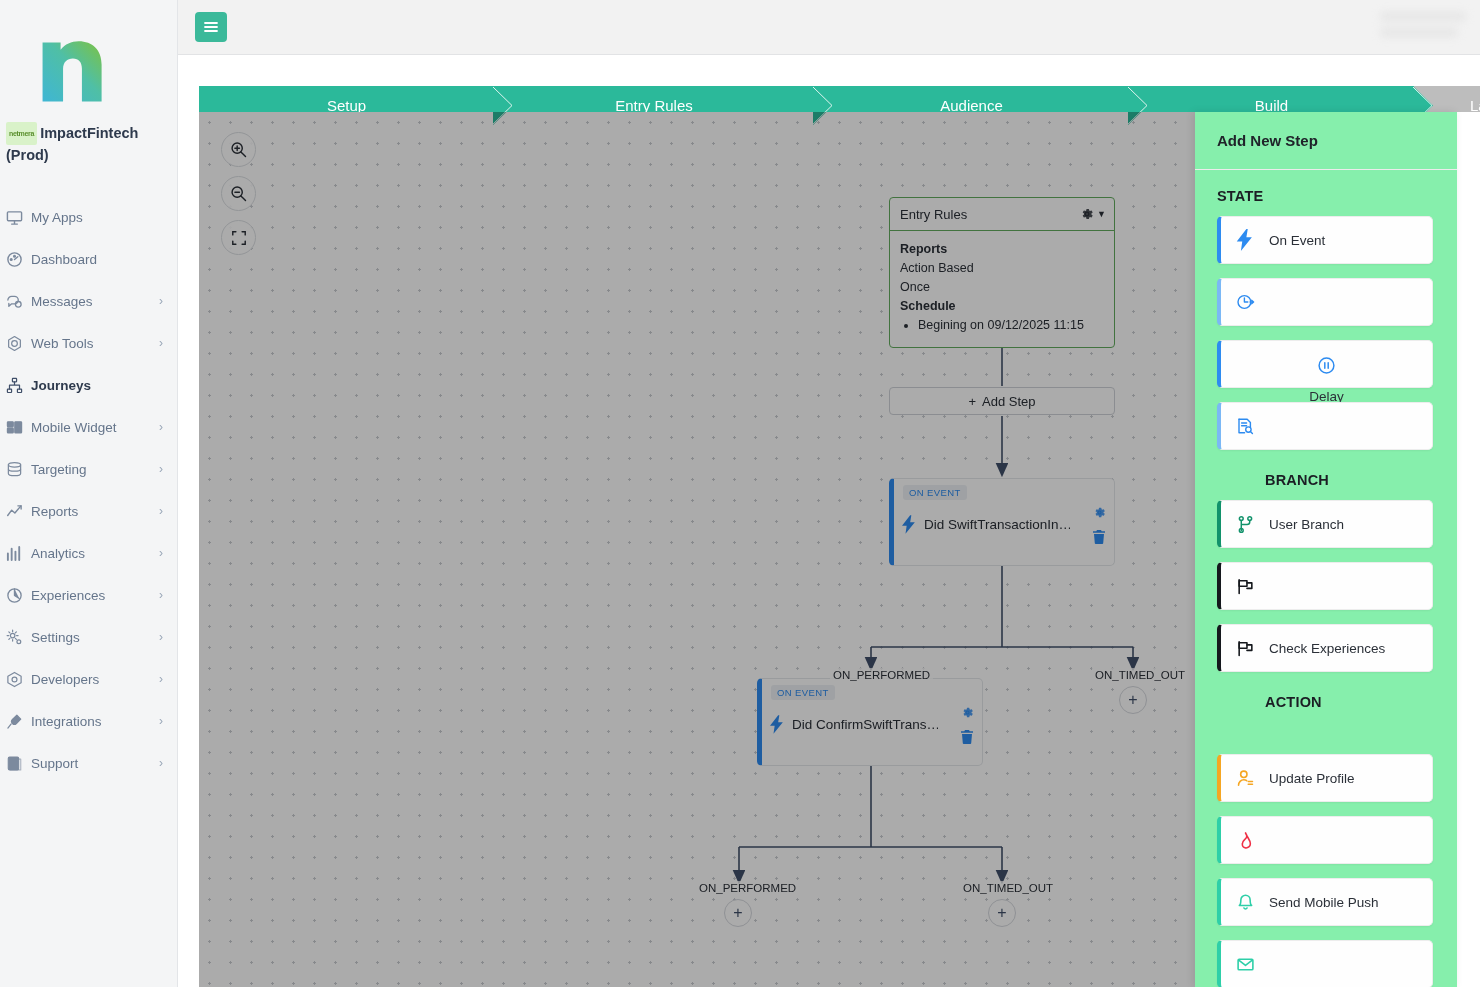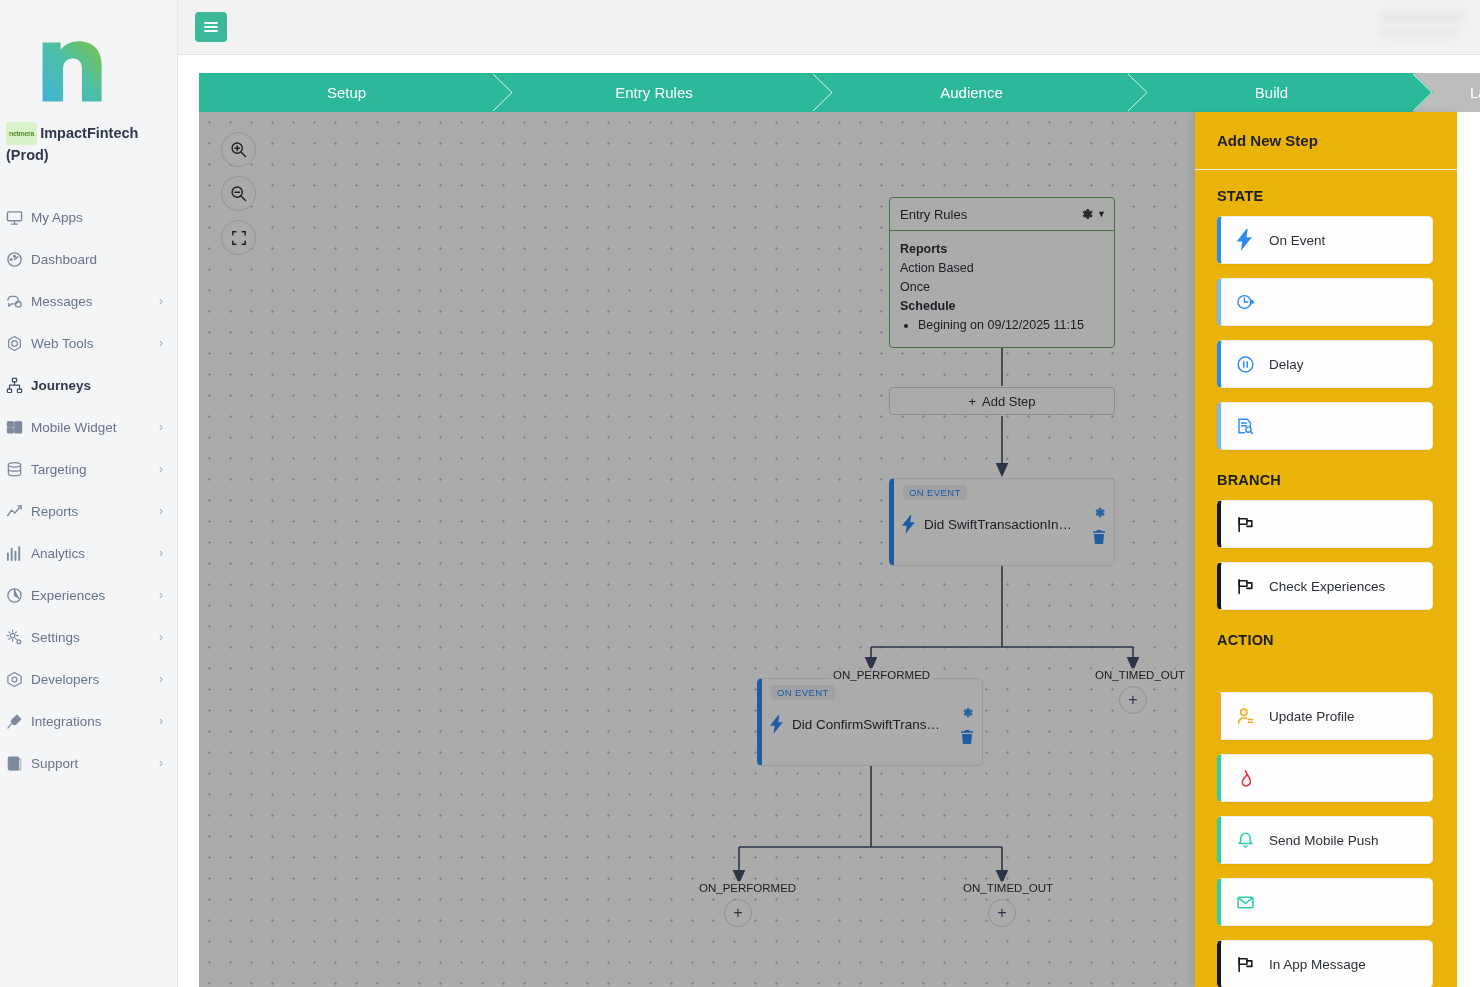--- a/index.html
+++ b/index.html
@@ -89,20 +89,21 @@
     width: 1281px; height: 39px;
     display: flex;
   }
   .step {
     position: relative;
     height: 39px;
     display: flex; align-items: center; justify-content: center;
     color: #ffffff; font-size: 15px;
     background: #2bb99a;
     cursor: pointer;
+    margin-top: 13px;
   }
   .step.s1 { width: 295px; }
   .step.s2 { width: 320px; }
   .step.s3 { width: 315px; }
   .step.s4 { width: 285px; }
   .step.s5 { width: 66px; background: #bdbdbd; justify-content: flex-start; padding-left: 56px; }
   .step .lbl { position: relative; z-index: 3; }
   .step .arrow {
     position: absolute; right: -19px; top: 0;
     width: 20px; height: 39px; z-index: 4;
@@ -209,35 +210,35 @@
     width: 28px; height: 28px; border-radius: 50%;
     background: #fff; border: 1px solid #d6d9de;
     display: flex; align-items: center; justify-content: center;
     font-size: 16px; color: #41506a; cursor: pointer;
   }
 
   
   .panel {
     position: absolute; left: 1195px; top: 112px;
     width: 262px; height: 875px;
-    background: #eab308;
+    background: #86efac;
     box-shadow: -2px 0 8px rgba(0,0,0,.10);
     z-index: 60; overflow: hidden;
   }
   .panel-head {
     height: 58px; display: flex; align-items: center;
     padding: 0 22px; border-bottom: 1px solid #ececec;
     font-size: 15px; font-weight: bold; color: #20232a;
   }
   .panel-body { padding: 18px 0 0 22px; }
   .sect-title {
     font-size: 14.5px; font-weight: bold; color: #1b1e24;
     letter-spacing: .2px; margin: 0 0 12px 0;
   }
-  .sect-title.gap { margin-top: 22px; }
+  .sect-title.gap { margin-top: 22px; margin-left: 48px; }
   .card-grid { display: flex; flex-wrap: wrap; gap: 14px 20px; }
   .step-card {
     width: 216px; height: 48px; flex: 0 0 216px;
     background: #fefefe;
     border: 1px solid #ededed;
     border-left: 4px solid #2d8bf0;
     border-radius: 5px;
     display: flex; align-items: center;
     box-shadow: 0 1px 2px rgba(0,0,0,.05);
     cursor: pointer; position: relative;
@@ -627,21 +628,21 @@
           <div class="step-card" style="border-left-color: rgb(123, 184, 245);">
             <span class="ic">
               <svg width="19" height="19" viewBox="0 0 19 19" fill="none" stroke="#2d8bf0" stroke-width="1.4" stroke-linecap="round" stroke-linejoin="round">
                 <circle cx="8.4" cy="9" r="6.4"></circle>
                 <path d="M8.4 5v4h3.4"></path>
                 <path d="M14 9h3.4M15.6 7.2L17.6 9l-2 1.8"></path>
               </svg>
             </span>
             <span class="tx"></span>
           </div>
-          <div class="step-card" style="border-left-color: rgb(45, 139, 240);">
+          <div class="step-card" style="border-left-color: rgb(45, 139, 240); flex-direction: column;">
             <span class="ic">
               <svg width="19" height="19" viewBox="0 0 18 18" fill="none" stroke="#2d8bf0" stroke-width="1.4" stroke-linecap="round" stroke-linejoin="round">
                 <circle cx="9" cy="9" r="7"></circle>
                 <path d="M7.4 6.4v5.2M10.6 6.4v5.2"></path>
               </svg>
             </span>
             <span class="tx">Delay</span>
           </div>
           <div class="step-card" style="border-left-color: rgb(123, 184, 245);">
             <span class="ic">
@@ -651,20 +652,31 @@
                 <path d="M5.6 6h5M5.6 8.8h5"></path>
                 <circle cx="12.4" cy="12.6" r="2.7"></circle>
                 <path d="M14.4 14.6L16.4 16.6"></path>
               </svg>
             </span>
             <span class="tx"></span>
           </div>
         </div>
         <div class="sect-title gap">BRANCH</div>
         <div class="card-grid">
+          <div class="step-card" style="border-left-color: rgb(18, 146, 107);">
+            <span class="ic">
+              <svg width="19" height="19" viewBox="0 0 18 18" fill="none" stroke="#12926b" stroke-width="1.4" stroke-linecap="round" stroke-linejoin="round">
+                <circle cx="5" cy="3.4" r="1.8"></circle>
+                <circle cx="13" cy="3.4" r="1.8"></circle>
+                <circle cx="5" cy="14.6" r="1.8"></circle>
+                <path d="M5 5.2v9.4M5 9h5.5c1.5 0 2.5-1 2.5-2.4V5.2"></path>
+              </svg>
+            </span>
+            <span class="tx">User Branch</span>
+          </div>
           <div class="step-card" style="border-left-color: rgb(21, 24, 29);">
             <span class="ic">
               <svg width="19" height="19" viewBox="0 0 18 18" fill="none" stroke="#15181d" stroke-width="1.5" stroke-linecap="round" stroke-linejoin="round">
                 <path d="M3 2.6v13"></path>
                 <path d="M3 3.6h7.4v5.2H3z"></path>
                 <path d="M10.4 5.6H15v5.2h-4.6"></path>
               </svg>
             </span>
             <span class="tx"></span>
           </div>

